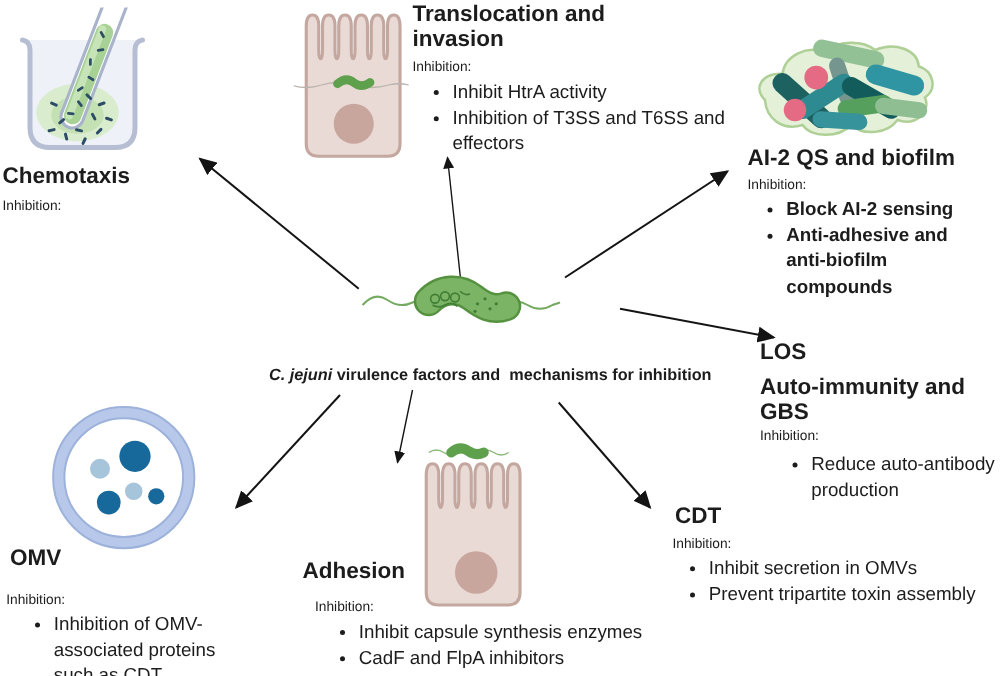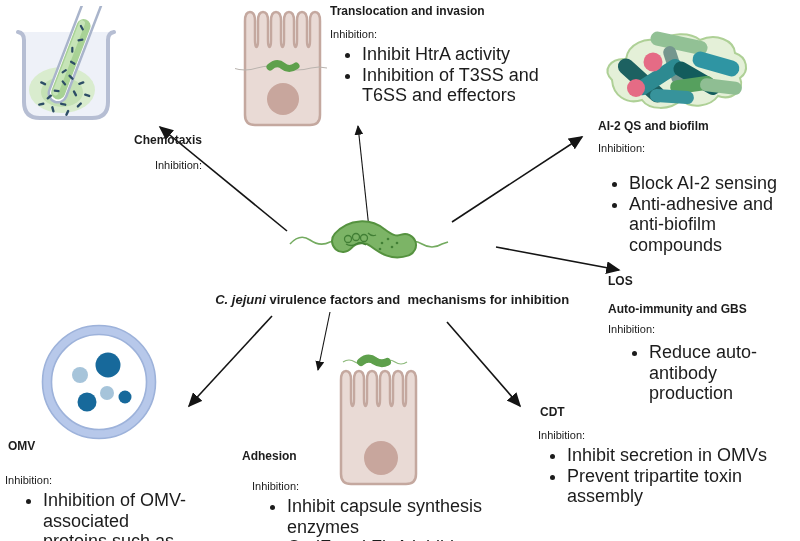--- a/index.html
+++ b/index.html
@@ -1,21 +1,21 @@
 <!DOCTYPE html>
 <html><head>
 <meta charset="utf-8">
 <style>
   html,body{margin:0;padding:0;background:#fff;}
   #canvas{position:relative;width:800px;height:541px;background:#fff;overflow:hidden;
           font-family:"Liberation Sans", sans-serif;color:#1c1c1c;}
   .sec{position:absolute;}
-  .h{font-weight:700;font-size:12px;line-height:20px;margin:0;}
+  .h{font-weight:700;font-size:18px;line-height:20px;margin:0;}
   .inh{font-size:11px;line-height:20px;margin:0;}
-  ul{margin:0;font-size:18px;line-height:20.5px;}
+  ul{margin:0;font-size:15px;line-height:20.5px;}
   li{margin:0;padding:0;}
   svg{display:block;}
   .arrows{position:absolute;left:0;top:0;pointer-events:none;}
   .ital{font-style:italic;}
   #title{font-weight:700;font-size:13px;text-align:center;white-space:pre;}
   #title .sp{font-style:italic;font-weight:700;}
 </style>
 </head>
 <body>
 
@@ -64,21 +64,21 @@
         <rect x="52" y="70" width="6.5" height="2.4" rx="1.2" transform="rotate(45 55 71)"></rect>
         <rect x="60" y="98" width="6.5" height="2.4" rx="1.2" transform="rotate(-45 63 99)"></rect>
         <rect x="68" y="88" width="6.5" height="2.4" rx="1.2" transform="rotate(18 71 89)"></rect>
         <rect x="34" y="102" width="6.5" height="2.4" rx="1.2" transform="rotate(75 37 103)"></rect>
         <rect x="48" y="106" width="6.5" height="2.4" rx="1.2" transform="rotate(-65 51 107)"></rect>
         <rect x="62" y="76" width="6.5" height="2.4" rx="1.2" transform="rotate(-20 65 77)"></rect>
       </g>
     </svg>
   </div>
 
-  <div class="sec" style="left:2px;top:130px;width:200px;text-align:right;">
+  <div class="sec" style="left:2px;top:130px;width:200px;">
     <p class="h">Chemotaxis</p>
     <p class="inh" style="margin-top:5px;">Inhibition:</p>
   </div>
 
   <div class="sec" style="left:235px;top:7px;">
     <svg width="96" height="126" viewBox="0 0 96 126">
       <g transform="translate(8,0)">
         <path d="M 2 108 L 2 14 Q 2 5 7 5 Q 12 5 12 14 L 12 33 Q 12 40 13.5 40 Q 15 40 15 33 L 15 14 Q 15 5 20 5 Q 25 5 25 14 L 25 33 Q 25 40 26.5 40 Q 28 40 28 33 L 28 14 Q 28 5 33 5 Q 38 5 38 14 L 38 33 Q 38 40 39.5 40 Q 41 40 41 33 L 41 14 Q 41 5 46 5 Q 51 5 51 14 L 51 33 Q 51 40 52.5 40 Q 54 40 54 33 L 54 14 Q 54 5 59 5 Q 64 5 64 14 L 64 33 Q 64 40 65.5 40 Q 67 40 67 33 L 67 14 Q 67 5 72 5 Q 77 5 77 14 L 77 108 Q 77 118 67 118 L 12 118 Q 2 118 2 108 Z" fill="#e9dad5" stroke="#c4a89f" stroke-width="2.5" stroke-linejoin="round"></path>
         <circle cx="40" cy="92" r="16" fill="#c8a69d"></circle>
         <path d="M -10 61 Q 2 65 14 61 Q 28 57 40 61 Q 54 65 68 61 Q 76 59 84 61" fill="none" stroke="#b9b3ae" stroke-width="1"></path>
@@ -109,21 +109,21 @@
       <rect x="102" y="52" width="42" height="13" rx="6.5" fill="#8fbe93" transform="rotate(7 123 58)"></rect>
       <rect x="52" y="62" width="44" height="13" rx="6.5" fill="#37939b" transform="rotate(4 74 68)"></rect>
       <circle cx="55" cy="34" r="9.5" fill="#e56b85"></circle>
       <circle cx="38" cy="60" r="9" fill="#e56b85"></circle>
     </svg>
   </div>
 
   <div class="sec" style="left:598px;top:116px;width:200px;">
     <p class="h">AI-2 QS and biofilm</p>
     <p class="inh" style="margin-top:2px;">Inhibition:</p>
-    <ul style="margin-top:15px;width:162px;padding-left:31px;">
+    <ul style="margin-top:0;width:162px;padding-left:31px;font-weight:bold;">
       <li>Block AI-2 sensing</li>
       <li>Anti-adhesive and anti-biofilm compounds</li>
     </ul>
   </div>
 
   <div class="sec" style="left:288px;top:218px;">
     <svg width="165" height="52" viewBox="0 0 165 52">
       <path d="M 2 26 Q 12 15 22 22 Q 32 29 42 24 Q 50 21 56 23" fill="none" stroke="#74ab60" stroke-width="1.6"></path>
       <path d="M 114 28 Q 124 20 134 26 Q 144 32 154 26 L 160 24" fill="none" stroke="#74ab60" stroke-width="1.6"></path>
       <path d="M 55 23 C 65 12 80 12 90 20 C 98 26 106 31 117 27" fill="none" stroke="#55923f" stroke-width="24" stroke-linecap="round"></path>

